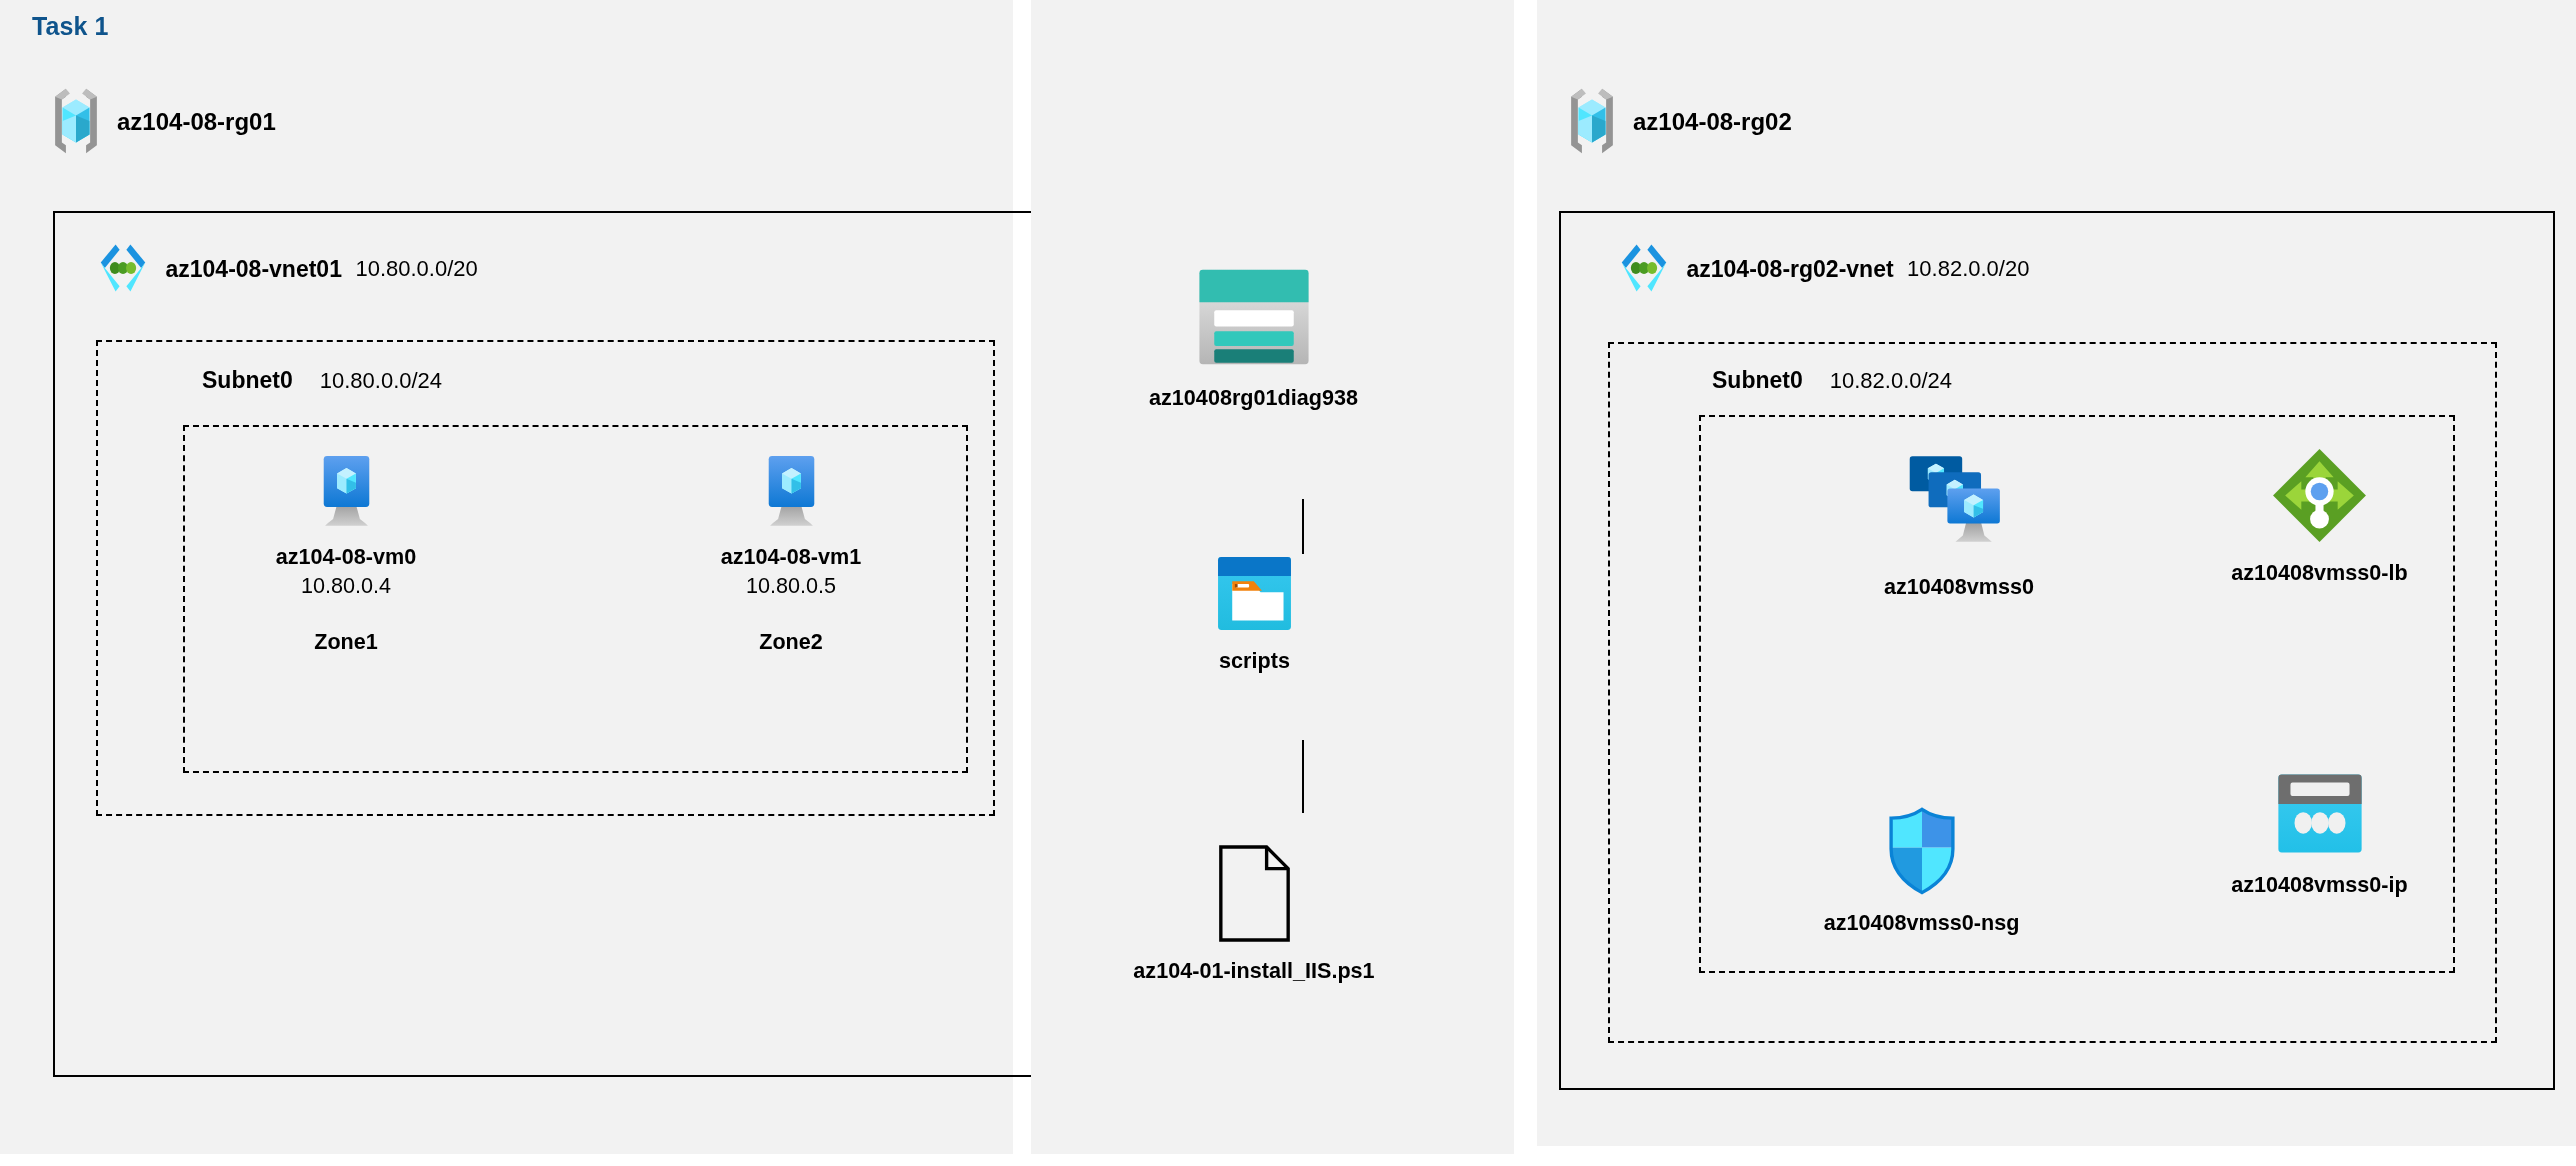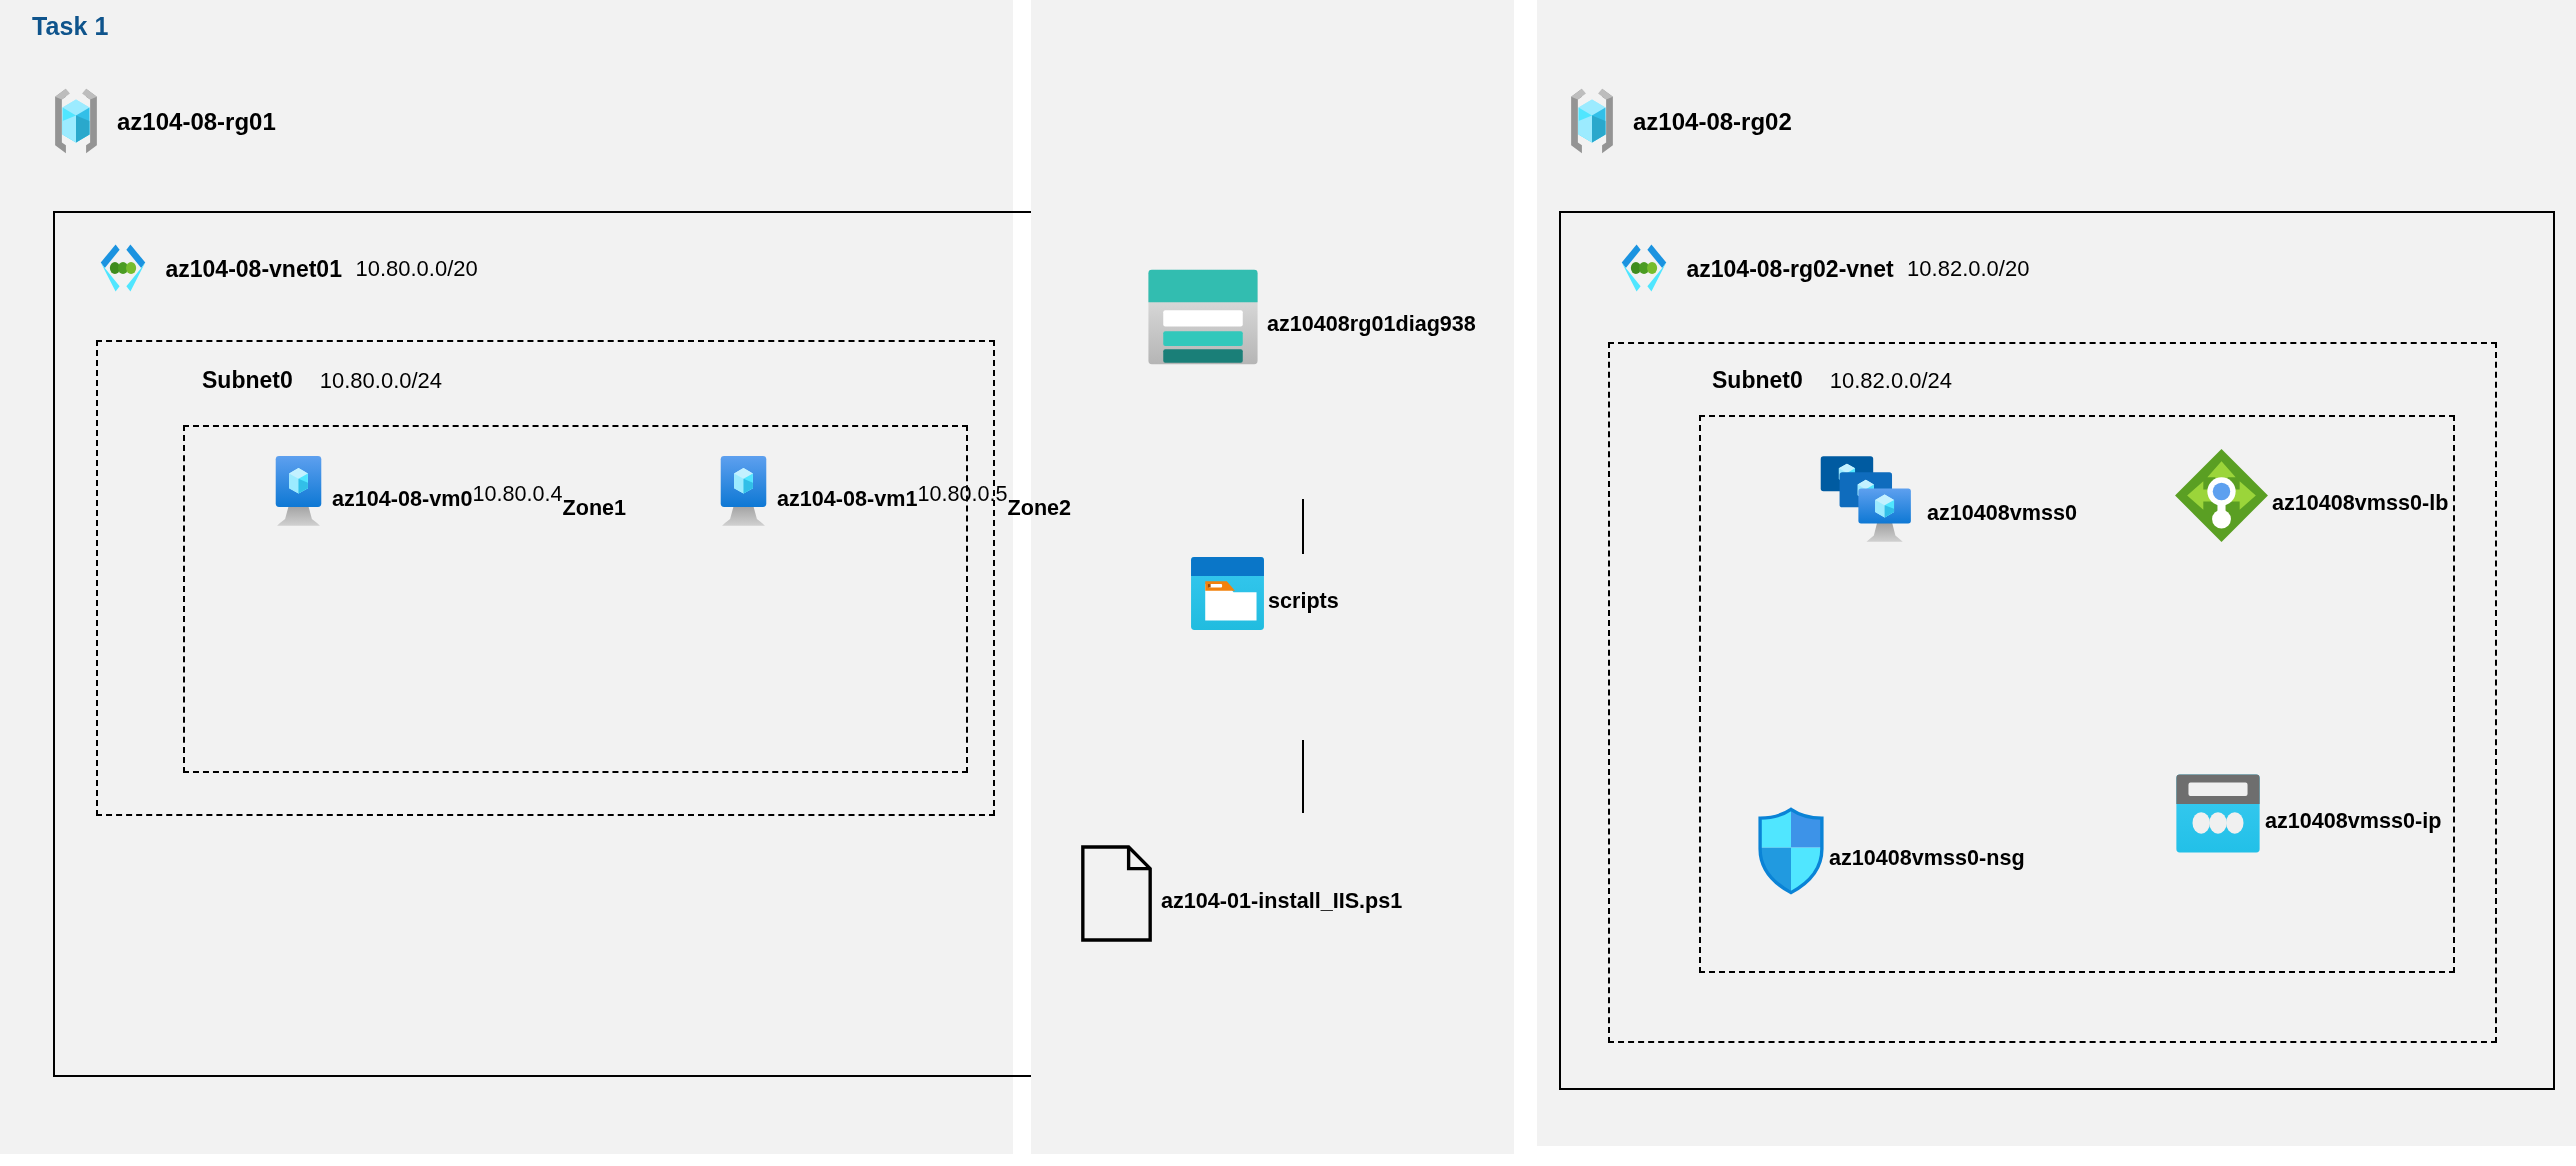--- a/index.html
+++ b/index.html
@@ -51,21 +51,21 @@
   #subnet02-outer{left:1608px;top:342px;  width:889px;height:701px;}
   #subnet02-inner{left:1699px;top:415px;  width:756px;height:558px;}
 
   .subnet-row{position:absolute;display:flex;align-items:baseline;gap:27px;z-index:7;justify-content:flex-end;}
   #subnet01-row{left:202px; top:367px;}
   #subnet02-row{left:1712px;top:367px;}
   .subnet-name{font-size:23px;font-weight:bold;color:#000;}
   .subnet-cidr{font-size:22px;color:#000;}
 
   
-  .node{position:absolute;display:flex;flex-direction:row;align-items:center;z-index:8;}
+  .node{position:absolute;display:flex;flex-direction:column;align-items:center;z-index:8;}
   .node .cap{font-size:21.6px;font-weight:bold;color:#000;white-space:nowrap;text-align:center;margin-top:12px;}
   .node .sub{font-size:21.6px;color:#000;white-space:nowrap;text-align:center;margin-top:2.7px;}
   .node .zone{font-size:21.6px;font-weight:bold;color:#000;white-space:nowrap;text-align:center;margin-top:30px;}
 
   #node-vm0  {left:265px; top:453px; width:162px;}
   #node-vm1  {left:710px;top:453px; width:162px;}
   #node-stg  {left:1139px;top:263px; width:229px;}
   #node-blob {left:1187px;top:553px; width:135px;align-items:center;}
   #node-ps1  {left:1072px;top:843px;width:364px;}
   #node-vmss {left:1814px;top:452px; width:290px;}

